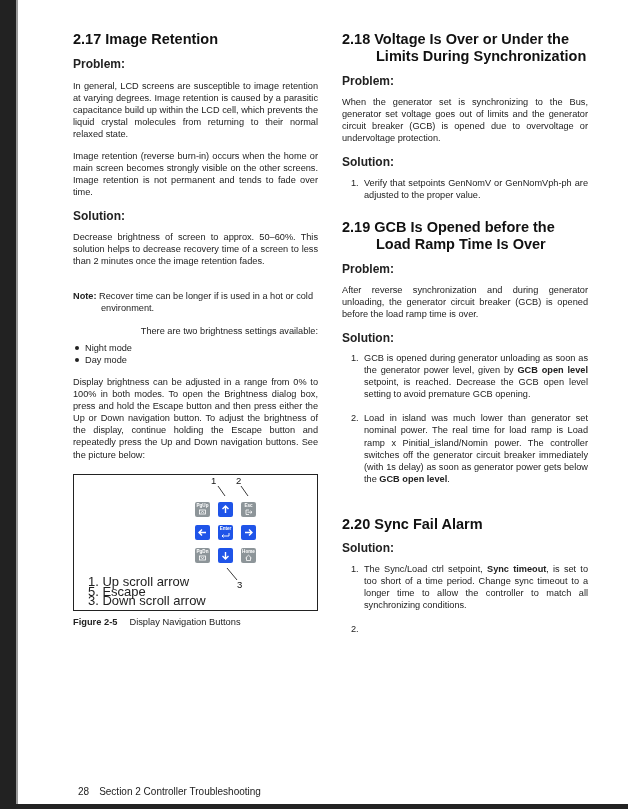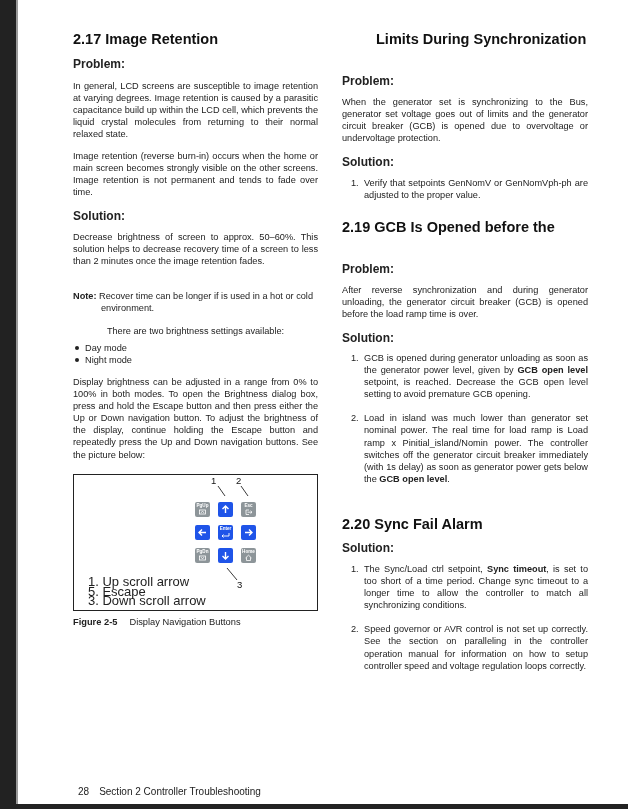--- a/index.html
+++ b/index.html
@@ -74,25 +74,25 @@
     <p class="abs" style="top:150px;">Image retention (reverse burn-in) occurs when the home or main screen becomes strongly visible on the other screens. Image retention is not permanent and tends to fade over time.</p>
 
     <div class="abs label" style="top:209px;">Solution:</div>
 
     <p class="abs" style="top:231px;">Decrease brightness of screen to approx. 50–60%. This solution helps to decrease recovery time of a screen to less than 2 minutes once the image retention fades.</p>
 
     <div class="abs note" style="top:290px;">
       <span class="rest"><b>Note:</b> <span>Recover time can be longer if is used in a hot or cold environment.</span></span>
     </div>
 
-    <p class="abs" style="top:325px;text-align:center;">There are two brightness settings available:</p>
+    <p class="abs" style="top:325px;text-align:right;">There are two brightness settings available:</p>
 
     <ul class="abs bullets" style="top:342px;">
+      <li>Night mode</li>
       <li>Day mode</li>
-      <li>Night mode</li>
     </ul>
 
     <p class="abs" style="top:376px;">Display brightness can be adjusted in a range from 0% to 100% in both modes. To open the Brightness dialog box, press and hold the Escape button and then press either the Up or Down navigation button. To adjust the brightness of the display, continue holding the Escape button and repeatedly press the Up and Down navigation buttons. See the picture below:</p>
 
     <div class="figure-box">
       <svg width="245" height="137" style="position:absolute;left:0;top:0;">
         <line x1="144" y1="11" x2="151" y2="21" stroke="#222" stroke-width="0.9"></line>
         <line x1="167" y1="11" x2="174" y2="21" stroke="#222" stroke-width="0.9"></line>
         <line x1="153" y1="93" x2="163" y2="105" stroke="#222" stroke-width="0.9"></line>
       </svg>
@@ -164,35 +164,37 @@
     </div>
 
     <div class="caption">
       <b>Figure 2-5</b><span>Display Navigation Buttons</span>
     </div>
   </div>
 
   <div class="col col-right">
 
     <h2 class="abs" style="top:31px;">
+      <div><span>2.18</span> <span>Voltage Is Over or Under the</span></div>
       <div style="padding-left:34px;">Limits During Synchronization</div>
     </h2>
 
     <div class="abs label" style="top:74px;">Problem:</div>
 
     <p class="abs" style="top:96px;">When the generator set is synchronizing to the Bus, generator set voltage goes out of limits and the generator circuit breaker (GCB) is opened due to overvoltage or undervoltage protection.</p>
 
     <div class="abs label" style="top:155px;">Solution:</div>
 
     <ol class="abs steps" style="top:177px;">
       <li><span class="n">1.</span><span>Verify that setpoints GenNomV or GenNomVph-ph are adjusted to the proper value.</span></li>
     </ol>
 
     <h2 class="abs" style="top:219px;">
       <div><span>2.19</span> <span>GCB Is Opened before the</span></div>
+      <div style="padding-left:34px;">Load Ramp Time Is Over</div>
     </h2>
 
     <div class="abs label" style="top:262px;">Problem:</div>
 
     <p class="abs" style="top:284px;">After reverse synchronization and during generator unloading, the generator circuit breaker (GCB) is opened before the load ramp time is over.</p>
 
     <div class="abs label" style="top:331px;">Solution:</div>
 
     <ol class="abs steps" style="top:352px;">
       <li><span class="n">1.</span><span>GCB is opened during generator unloading as soon as the generator power level, given by </span><b>GCB open level</b><span> setpoint, is reached. Decrease the GCB open level setting to avoid premature GCB opening.</span></li>
@@ -201,20 +203,20 @@
 
     <h2 class="abs" style="top:516px;">
       <span>2.20</span>
       <span>Sync Fail Alarm</span>
     </h2>
 
     <div class="abs label" style="top:541px;">Solution:</div>
 
     <ol class="abs steps" style="top:563px;">
       <li><span class="n">1.</span><span>The Sync/Load ctrl setpoint, </span><b>Sync timeout</b><span>, is set to too short of a time period. Change sync timeout to a longer time to allow the controller to match all synchronizing conditions.</span></li>
-      <li style="margin-top:12px;"><span class="n">2.</span><span>Speed governor or AVR control is not set up correctly. See the section on paralleling in the controller operation manual for information on how to setup controller speed and voltage regulation loops correctly.</span></li>
+      <li style="margin-top:12px;"><span class="n">2.</span></li>
     </ol>
   </div>
 
   <div class="footer">
     <span class="pg">28</span><span>Section 2  Controller Troubleshooting</span>
   </div>
 </div>
 
 </body></html>

